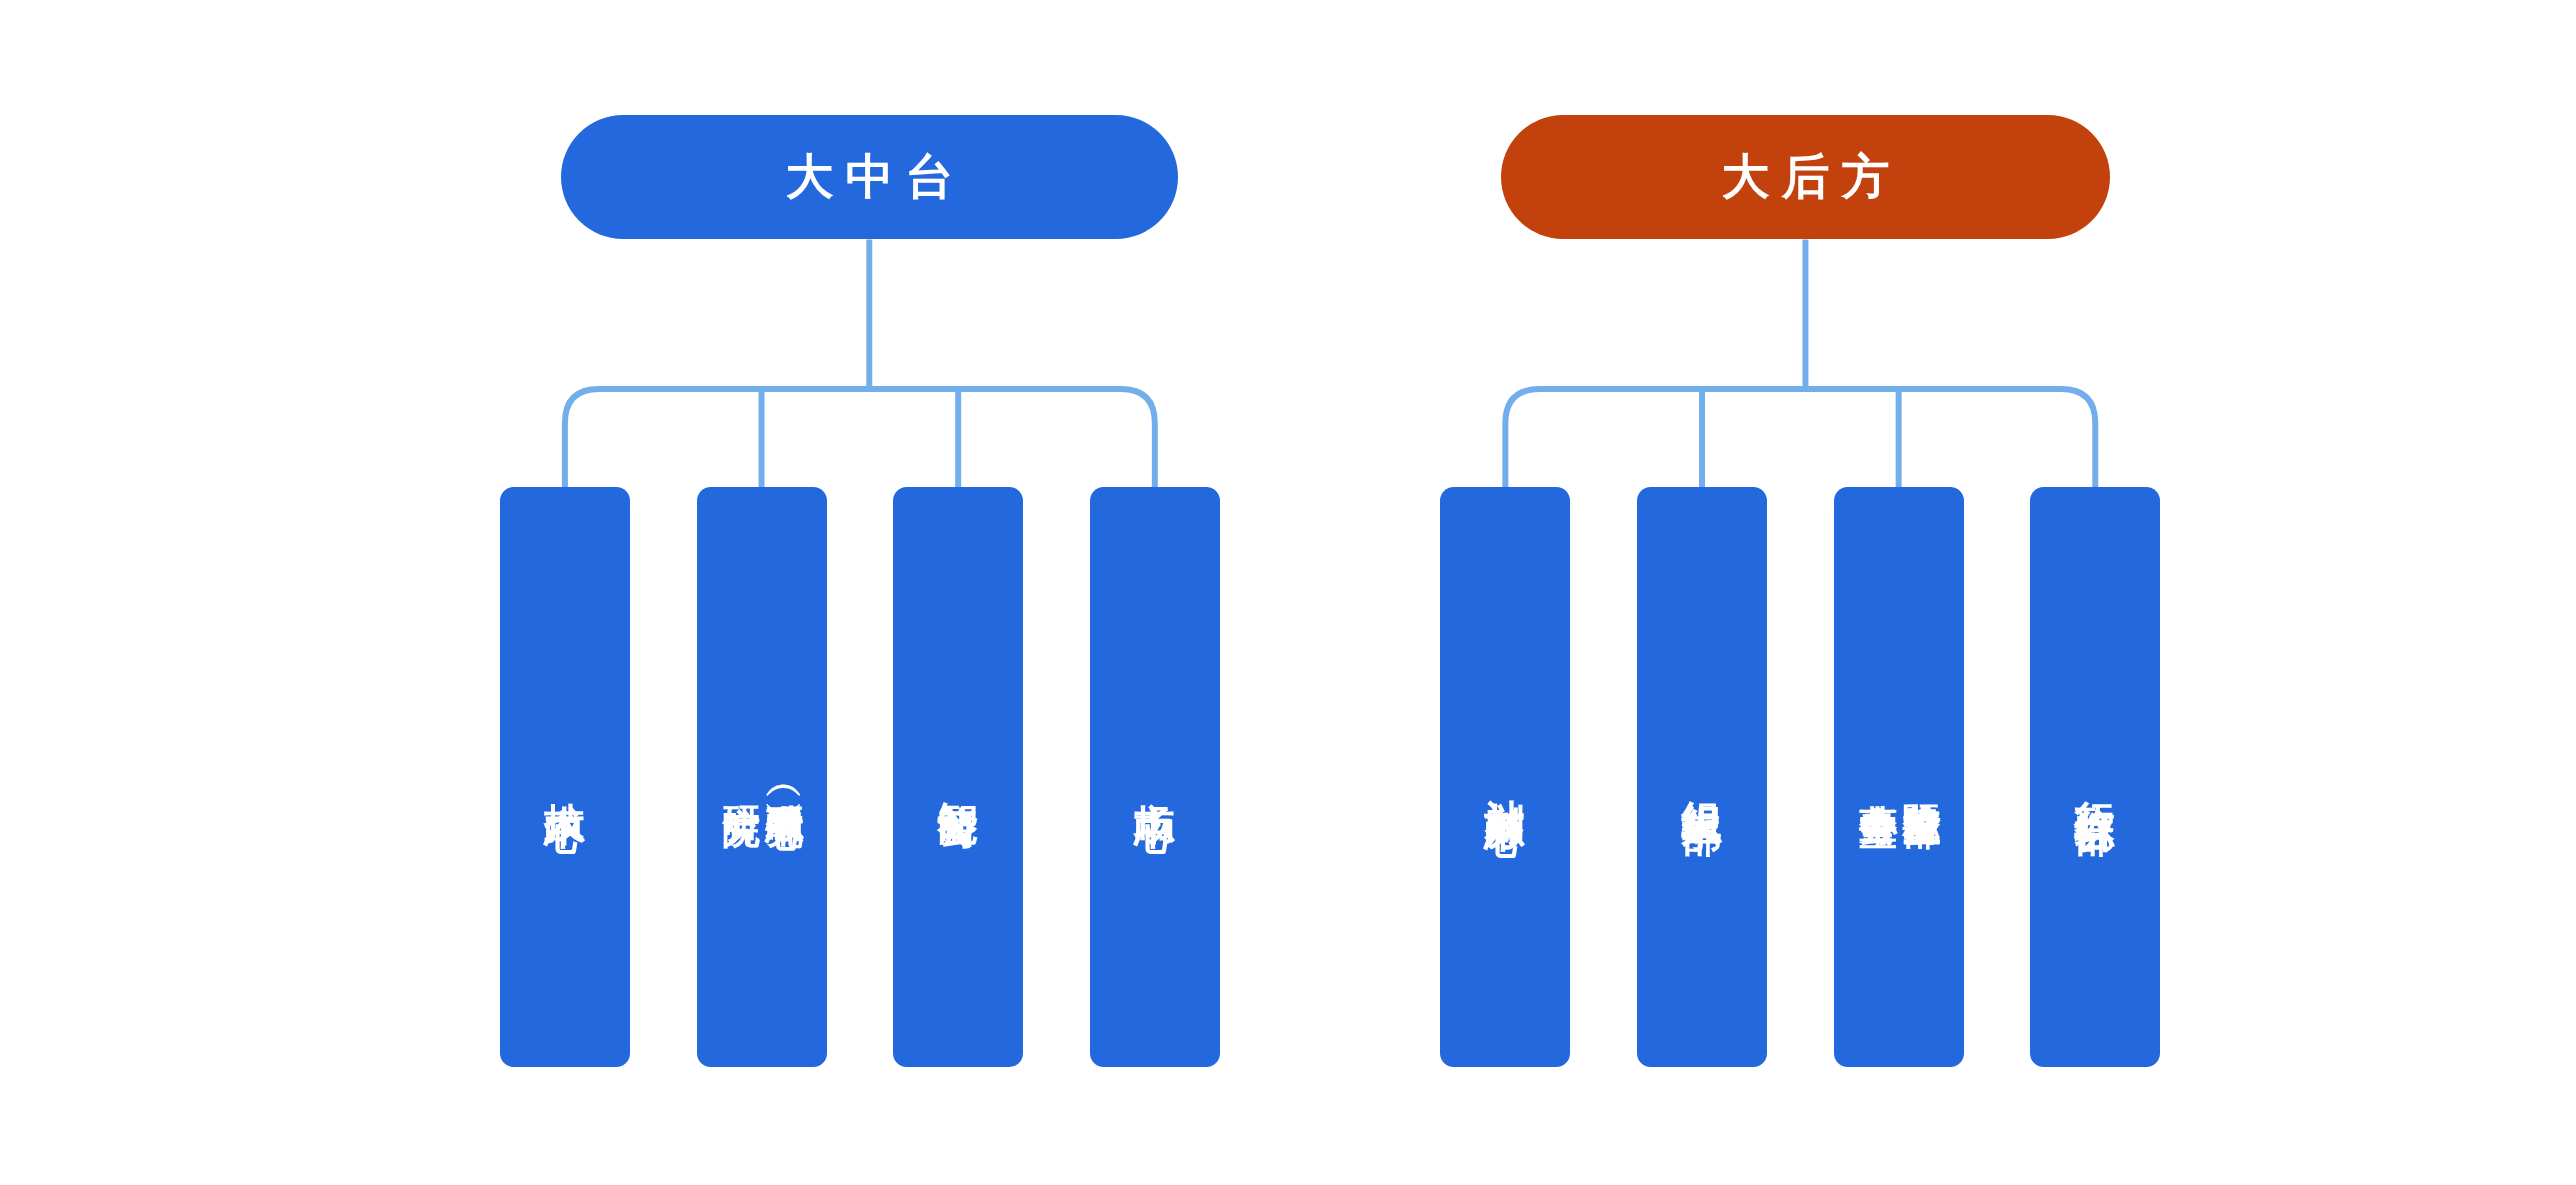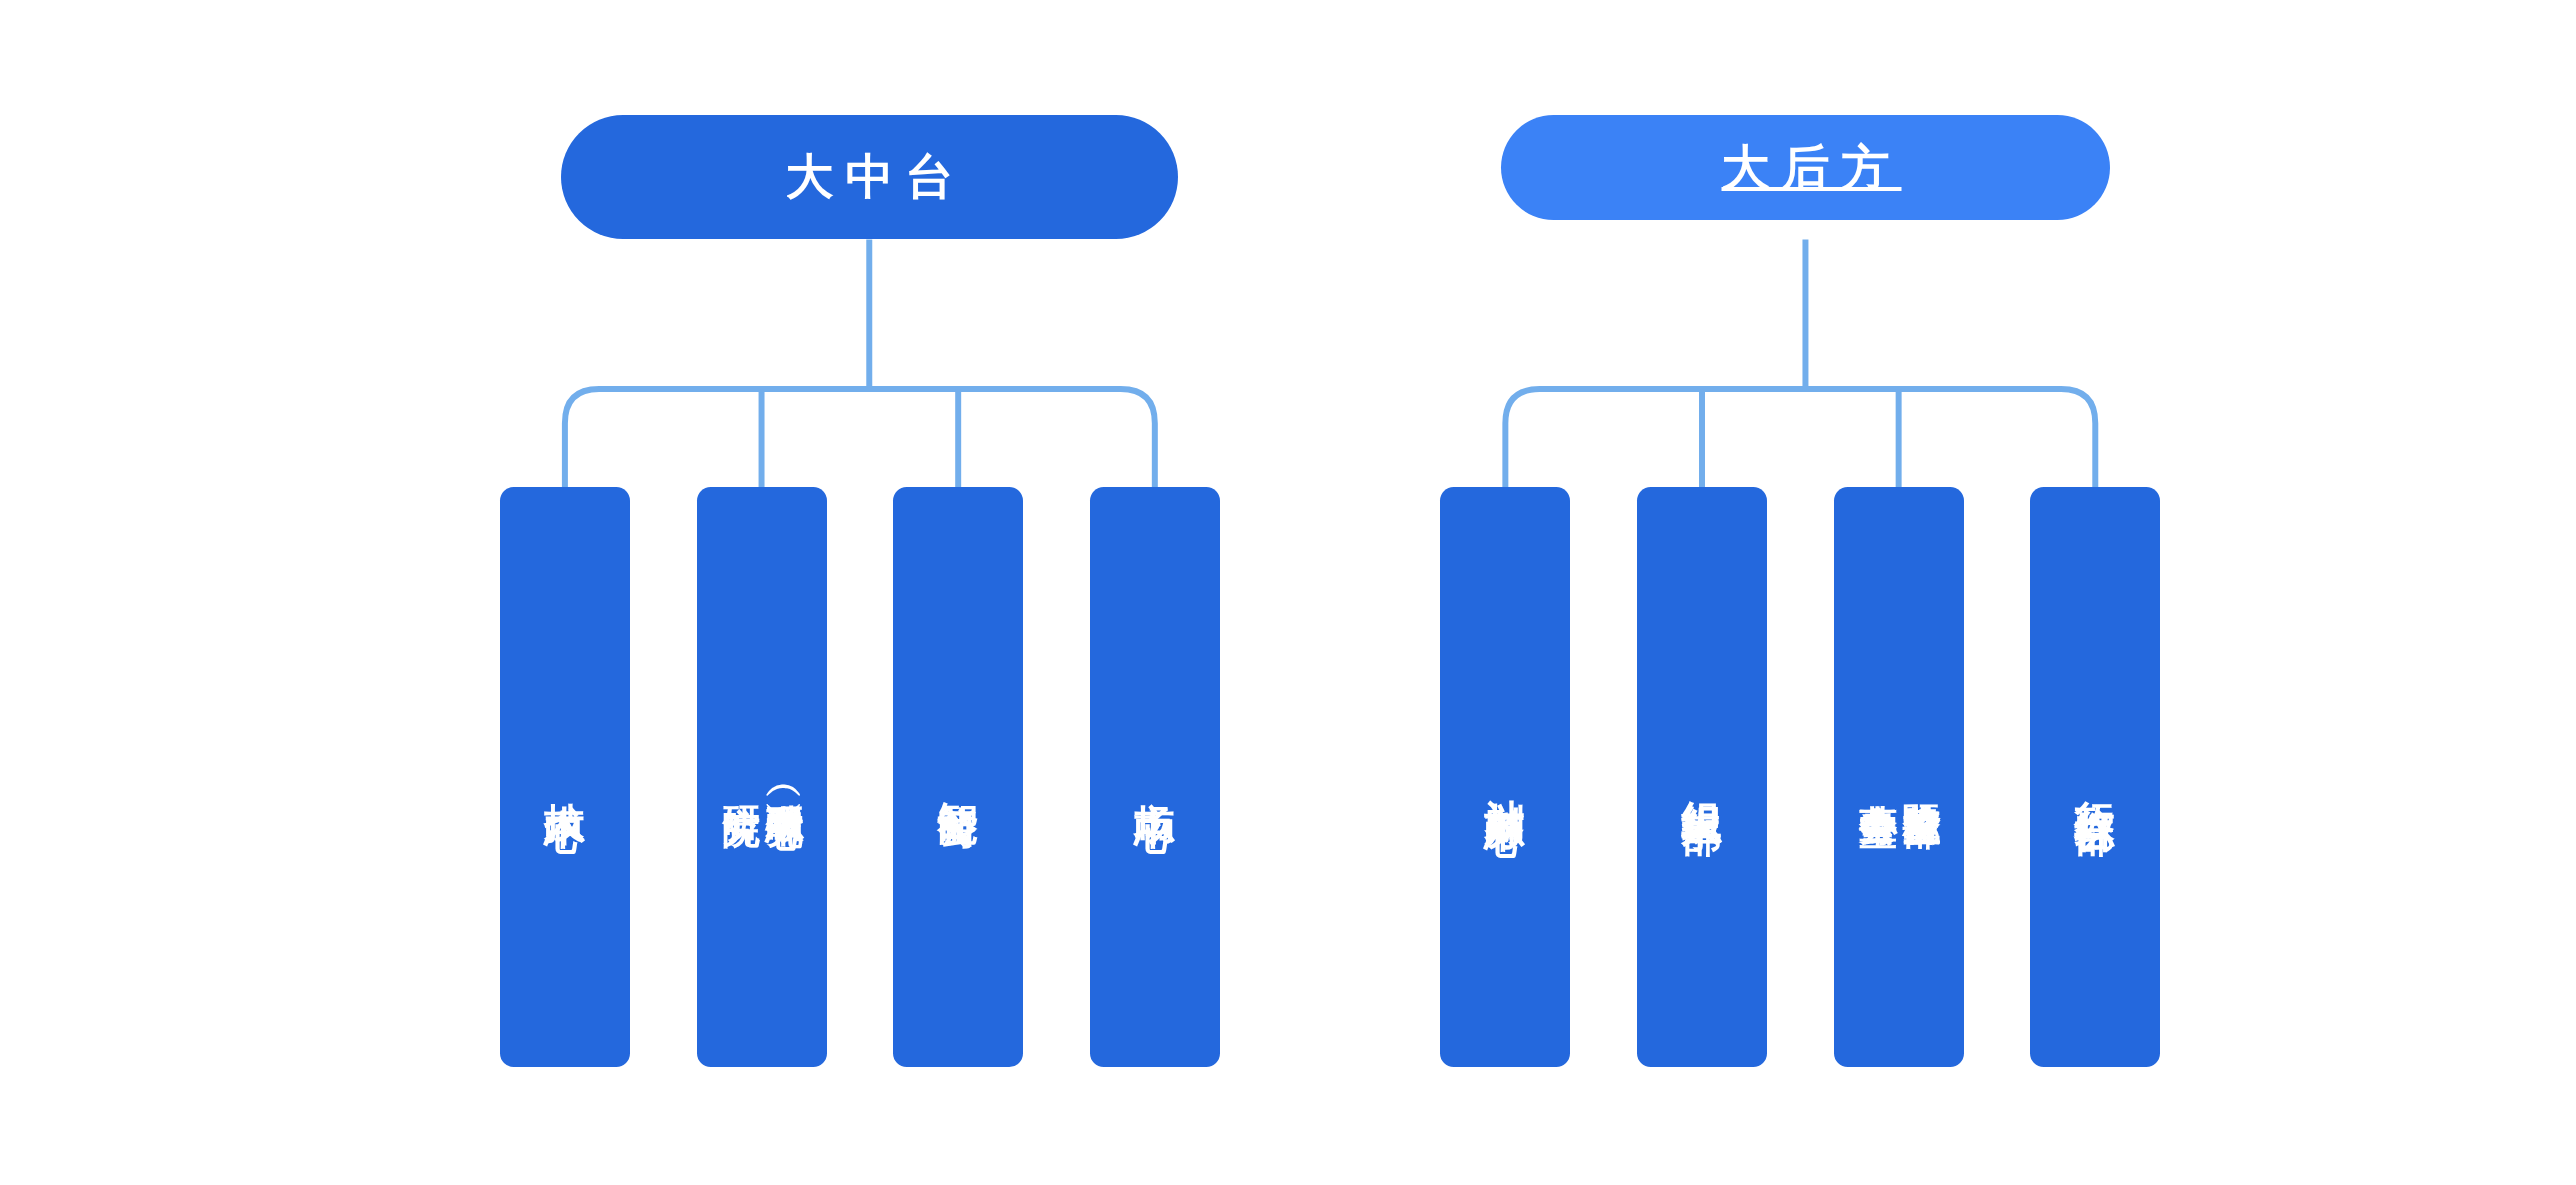--- a/index.html
+++ b/index.html
@@ -92,21 +92,21 @@
       <div class="node-box two-col" title="研究院（碳中和研究中心）" style="left: 675px; top: 487px; width: 130px; height: 580px; background: rgb(36, 104, 221);">
         <span class="vcol" style="color: rgb(255, 255, 255);">（碳中和研究中心）</span>
         <span class="vcol" style="color: rgb(255, 255, 255);">研究院</span>
       </div>
       <div class="node-box" title="智能公司" style="left: 871px; top: 487px; width: 130px; height: 580px; background: rgb(36, 104, 221);">
         <span class="vcol" style="color: rgb(255, 255, 255);">智能公司</span>
       </div>
       <div class="node-box" title="市场中心" style="left: 1068px; top: 487px; width: 130px; height: 580px; background: rgb(36, 104, 221);">
         <span class="vcol" style="color: rgb(255, 255, 255);">市场中心</span>
       </div>
-      <div class="head-pill" style="left: 1479px; top: 115px; width: 609px; height: 105px; background: #3b82f6; color: rgb(255, 255, 255); text-decoration: underline;">大后方</div>
+      <div class="head-pill" style="left: 1479px; top: 115px; width: 609px; height: 124px; background: #c2410c; color: rgb(255, 255, 255);">大后方</div>
       <div class="node-box" title="计划财务中心" style="left: 1418px; top: 487px; width: 130px; height: 580px; background: rgb(36, 104, 221);">
         <span class="vcol" style="color: rgb(255, 255, 255);">计划财务中心</span>
       </div>
       <div class="node-box" title="组织人事部" style="left: 1615px; top: 487px; width: 130px; height: 580px; background: rgb(36, 104, 221);">
         <span class="vcol" style="color: rgb(255, 255, 255);">组织人事部</span>
       </div>
       <div class="node-box two-col" title="董事会办公室暨监督检查部" style="left: 1812px; top: 487px; width: 130px; height: 580px; background: rgb(36, 104, 221);">
         <span class="vcol" style="color: rgb(255, 255, 255);">暨监督检查部</span>
         <span class="vcol" style="color: rgb(255, 255, 255);">董事会办公室</span>
       </div>

